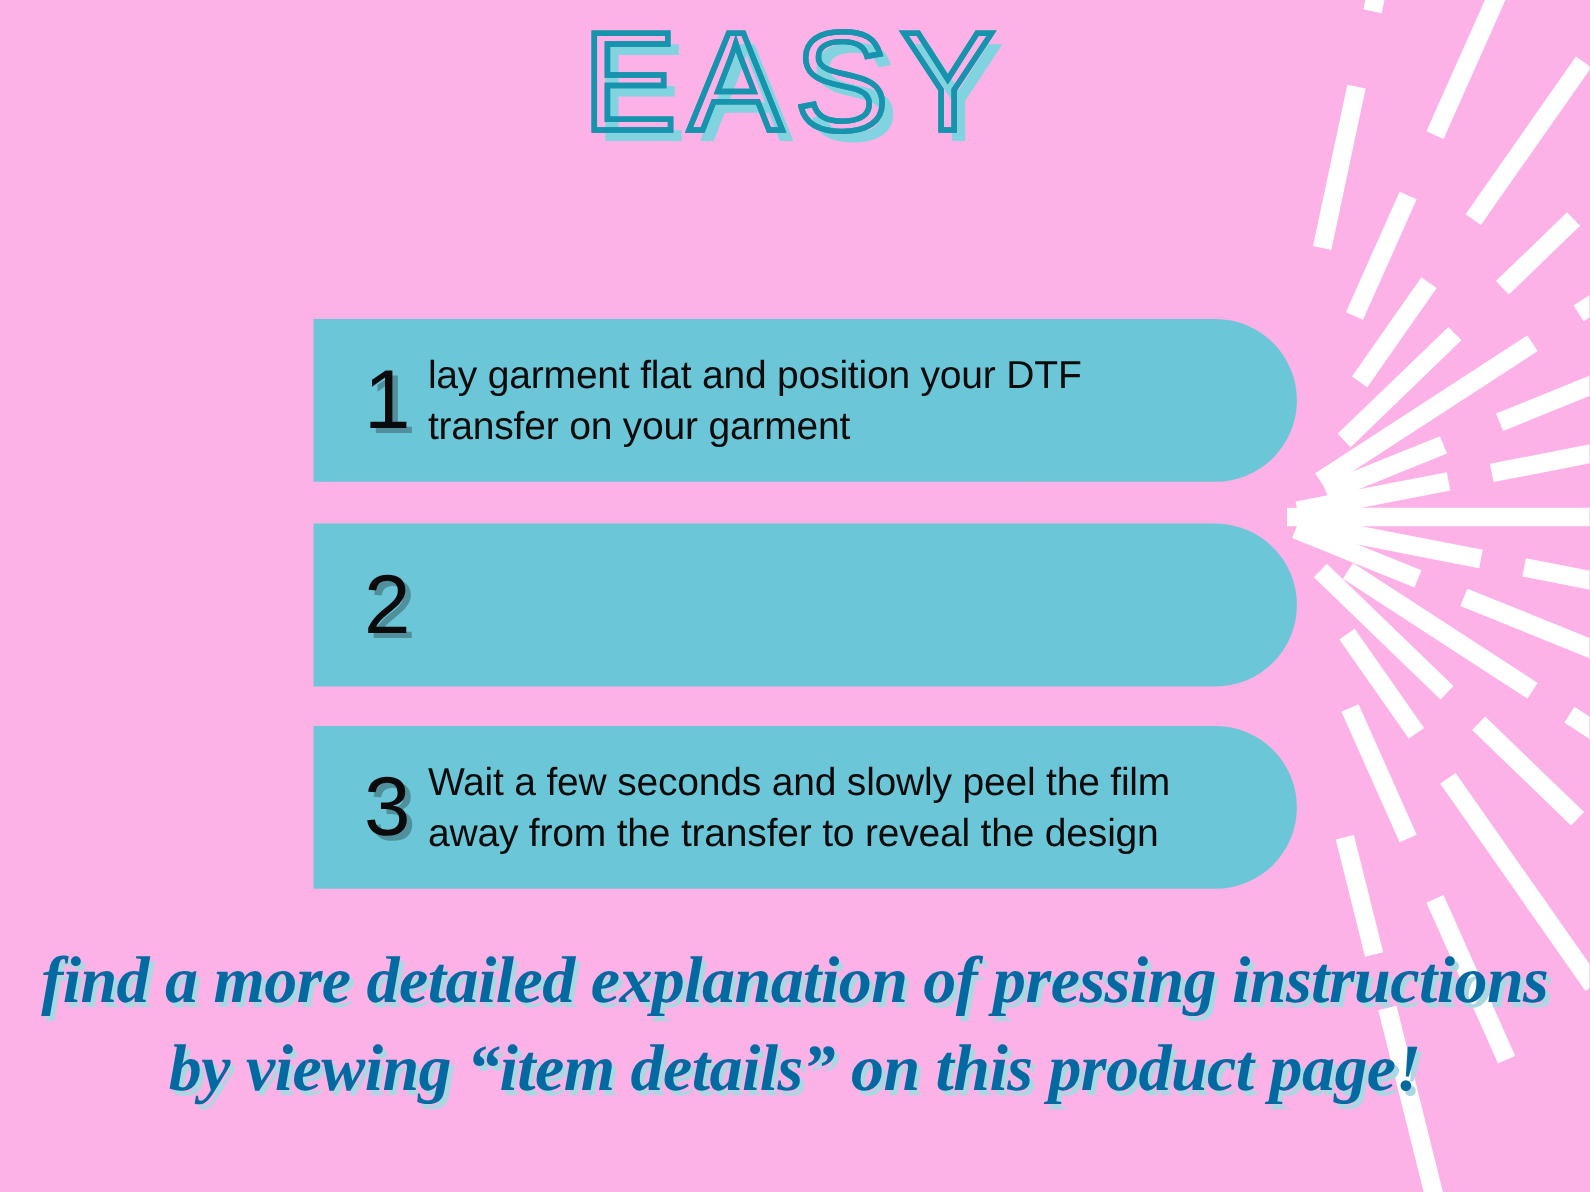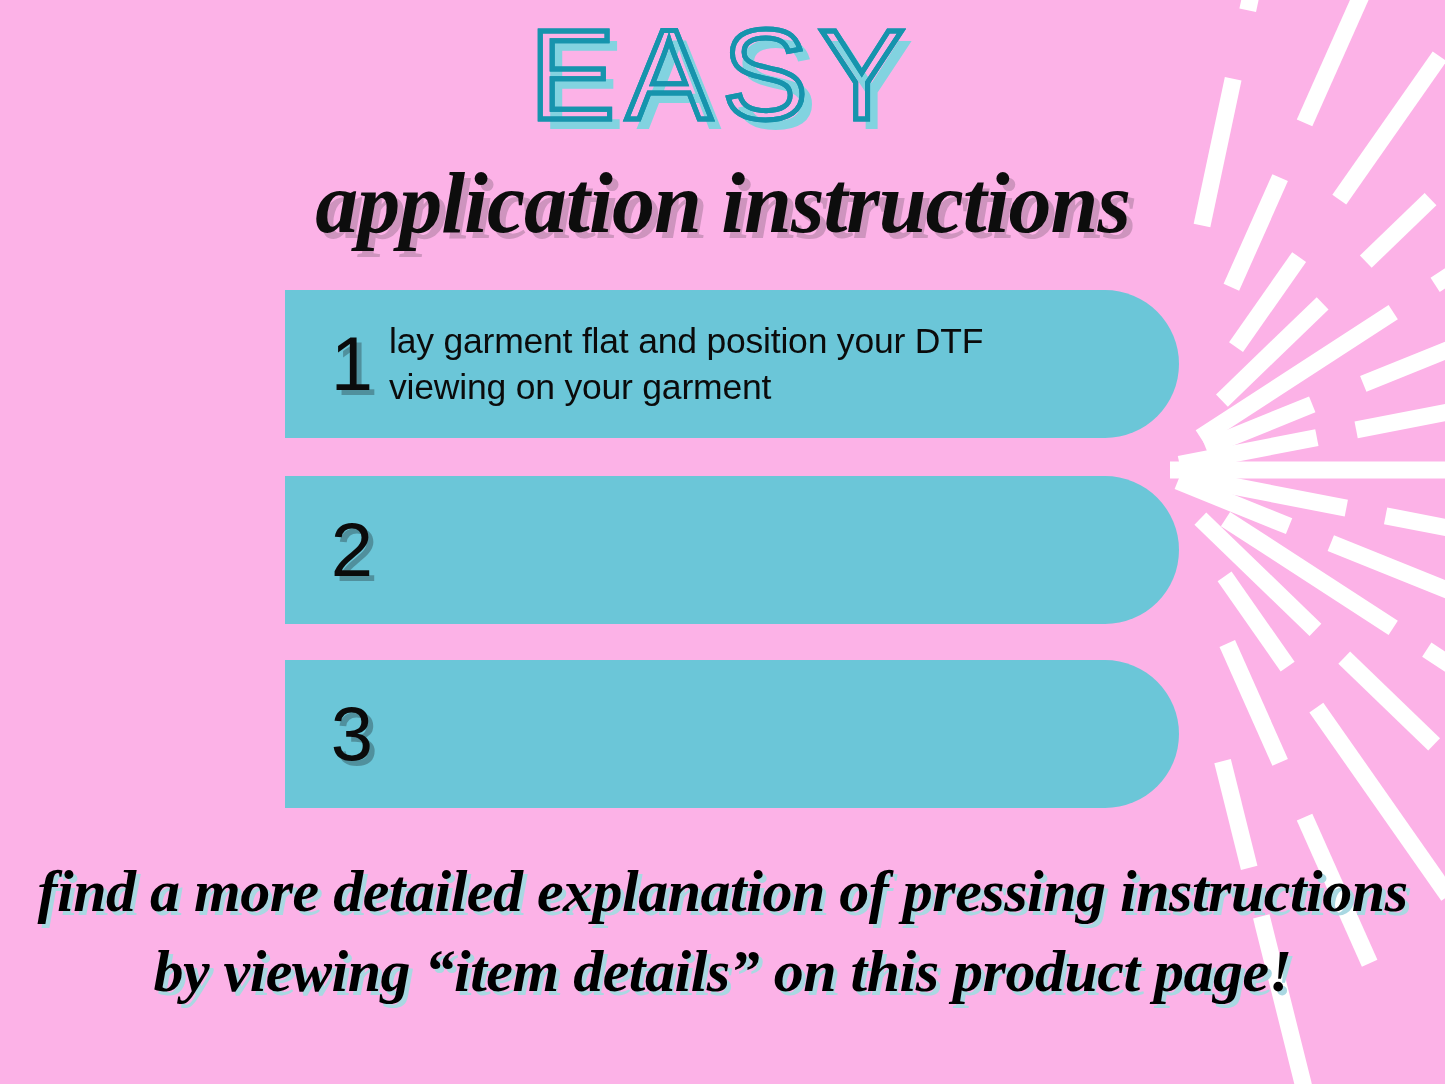--- a/index.html
+++ b/index.html
@@ -125,21 +125,21 @@
     position: absolute;
     left: 0;
     top: 852px;
     width: 1445px;
     text-align: center;
     font-family: "Liberation Serif", serif;
     font-style: italic;
     font-weight: bold;
     font-size: 60px;
     line-height: 1.33;
-    color: #000000;
+    color: #0369a1;
     text-shadow: 4px 4px 0 #a9d8e2;
     white-space: pre-line;
     letter-spacing: -0.5px;
   }
 </style>
 </head>
 <body>
 
 <div id="poster">
 
@@ -175,32 +175,33 @@
       <line x1="1316.3371665418033" y1="707.5540928438077" x2="1448.259746902544" y2="895.9590630302757" stroke="#ffffff" stroke-width="17" stroke-linecap="butt"></line>
       <line x1="1227.279962184402" y1="643.5736369520941" x2="1280.155725784256" y2="762.3345464456322" stroke="#ffffff" stroke-width="17" stroke-linecap="butt"></line>
       <line x1="1304.559924368804" y1="817.1472739041883" x2="1369.637787260932" y2="963.3145471270045" stroke="#ffffff" stroke-width="17" stroke-linecap="butt"></line>
       <line x1="1222.5765686799004" y1="761.088717882799" x2="1249.1879771958638" y2="867.8212477731586" stroke="#ffffff" stroke-width="17" stroke-linecap="butt"></line>
       <line x1="1261.2840719758472" y1="916.3360340869583" x2="1304.8300131837875" y2="1090.9892648166378" stroke="#ffffff" stroke-width="17" stroke-linecap="butt"></line>
     </svg>
 
   <div id="easy-title">EASY</div>
   <div id="easy-title-front">EASY</div>
 
-  <div id="script-heading">application instructions</div>
 
   <div class="step-pill" id="step-1">
     <div class="step-number">1</div>
     <div class="step-text">lay garment flat and position your DTF
-viewing on your garment</div>
+transfer on your garment</div>
   </div>
 
   <div class="step-pill" id="step-2">
     <div class="step-number">2</div>
   </div>
 
   <div class="step-pill" id="step-3">
     <div class="step-number">3</div>
+    <div class="step-text">Wait a few seconds and slowly peel the film
+away from the transfer to reveal the design</div>
   </div>
 
   <div id="footer-note">find a more detailed explanation of pressing instructions
 by viewing “item details” on this product page!</div>
 
 </div>
 
 </body></html>

